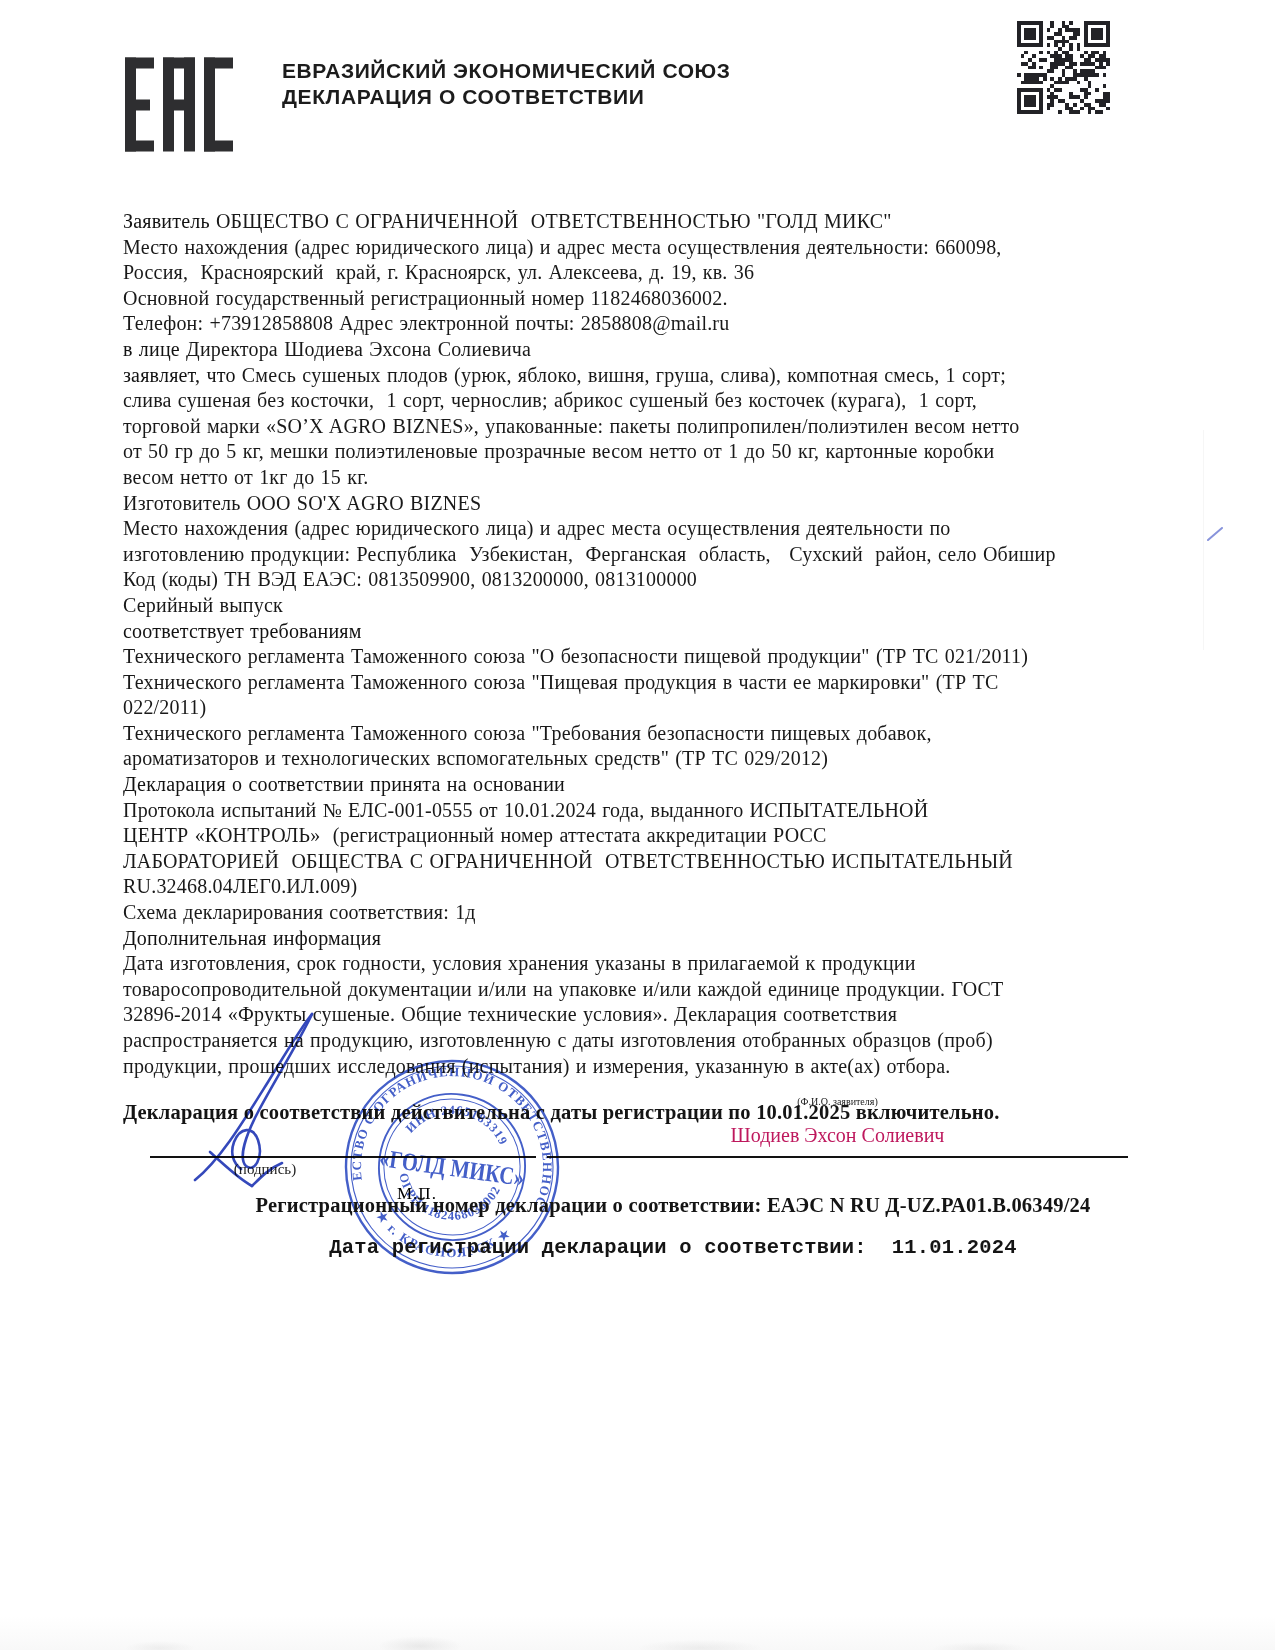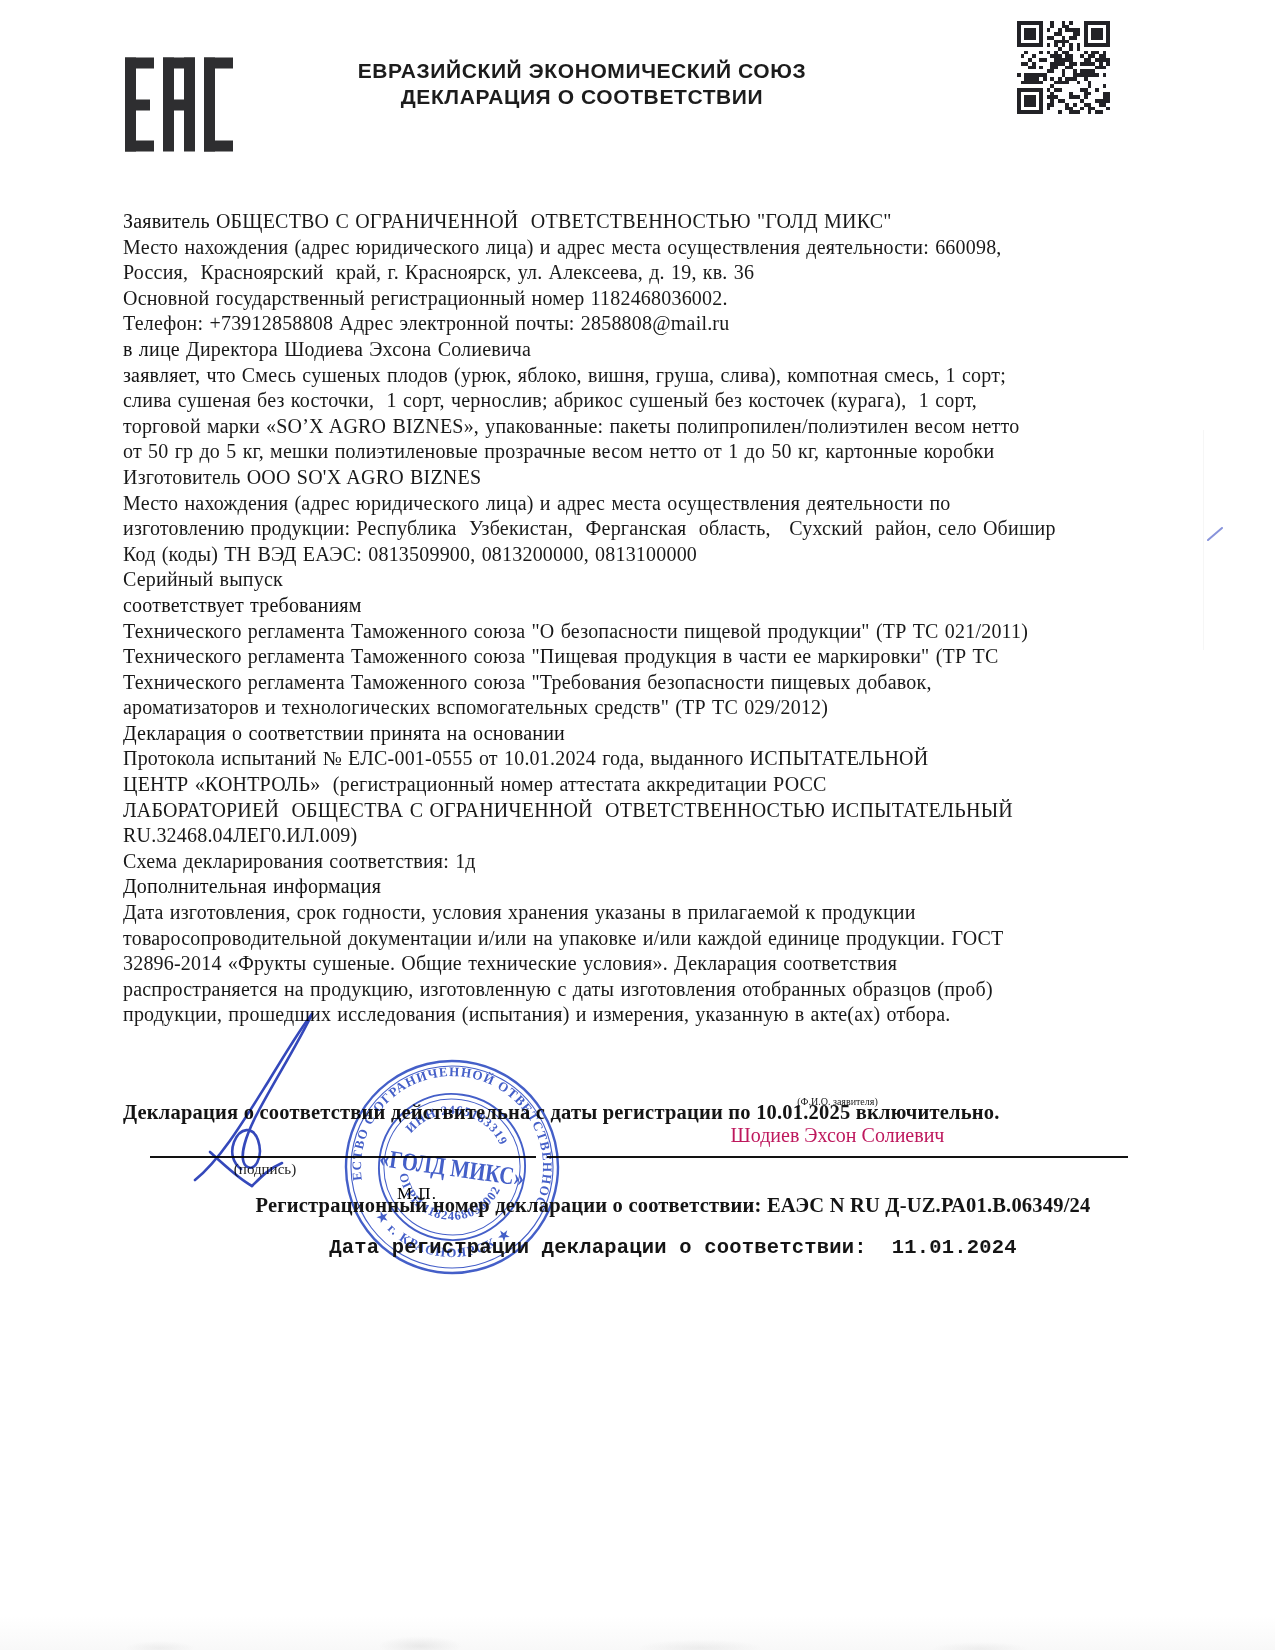--- a/index.html
+++ b/index.html
@@ -1,20 +1,20 @@
 <!DOCTYPE html>
 <html lang="ru"><head>
 <meta charset="utf-8">
 <style>
   html,body{margin:0;padding:0;}
   body{width:1275px;height:1650px;background:#e9e9e9;font-family:"Liberation Serif",serif;}
   .page{position:relative;width:1275px;height:1650px;background:#ffffff;overflow:hidden;color:#161616;}
   
   .eac-logo{position:absolute;left:125px;top:57px;width:108px;height:95px;}
-  .title-block{position:absolute;left:282px;top:58px;width:600px;text-align:center;
+  .title-block{position:absolute;left:282px;top:58px;width:600px;
     font-family:"Liberation Sans",sans-serif;font-weight:bold;font-size:21px;line-height:26px;
     letter-spacing:0.6px;color:#1c1c1c;}
   .qr-box{position:absolute;left:1017px;top:21px;width:93px;height:93px;}
   
   .doc-lines{position:absolute;left:123px;top:209px;width:1045px;font-size:20px;line-height:25.6px;
     color:#191919;letter-spacing:0.2px;word-spacing:1px;}
   .doc-lines .line{white-space:pre;}
   .doc-lines b{font-weight:normal;color:#121212;}
   .validity{position:absolute;left:123px;top:1101px;width:1045px;font-size:20.5px;font-weight:bold;
     color:#141414;letter-spacing:0.2px;white-space:pre;}
@@ -375,28 +375,30 @@
       <div class="line"><b>Заявитель</b> ОБЩЕСТВО С ОГРАНИЧЕННОЙ  ОТВЕТСТВЕННОСТЬЮ "ГОЛД МИКС"</div>
       <div class="line">Место нахождения (адрес юридического лица) и адрес места осуществления деятельности: 660098,</div>
       <div class="line">Россия,  Красноярский  край, г. Красноярск, ул. Алексеева, д. 19, кв. 36</div>
       <div class="line">Основной государственный регистрационный номер 1182468036002.</div>
       <div class="line">Телефон: +73912858808 Адрес электронной почты: 2858808@mail.ru</div>
       <div class="line"><b>в лице</b> Директора Шодиева Эхсона Солиевича</div>
       <div class="line"><b>заявляет, что</b> Смесь сушеных плодов (урюк, яблоко, вишня, груша, слива), компотная смесь, 1 сорт;</div>
       <div class="line">слива сушеная без косточки,  1 сорт, чернослив; абрикос сушеный без косточек (курага),  1 сорт,</div>
       <div class="line">торговой марки «SO’X AGRO BIZNES», упакованные: пакеты полипропилен/полиэтилен весом нетто</div>
       <div class="line">от 50 гр до 5 кг, мешки полиэтиленовые прозрачные весом нетто от 1 до 50 кг, картонные коробки</div>
+      <div class="line">весом нетто от 1кг до 15 кг.</div>
       <div class="line">Изготовитель ООО SO'X AGRO BIZNES</div>
       <div class="line">Место нахождения (адрес юридического лица) и адрес места осуществления деятельности по</div>
       <div class="line">изготовлению продукции: Республика  Узбекистан,  Ферганская  область,   Сухский  район, село Обишир</div>
       <div class="line">Код (коды) ТН ВЭД ЕАЭС: 0813509900, 0813200000, 0813100000</div>
       <div class="line">Серийный выпуск</div>
       <div class="line"><b>соответствует требованиям</b></div>
       <div class="line">Технического регламента Таможенного союза "О безопасности пищевой продукции" (ТР ТС 021/2011)</div>
       <div class="line">Технического регламента Таможенного союза "Пищевая продукция в части ее маркировки" (ТР ТС</div>
+      <div class="line">022/2011)</div>
       <div class="line">Технического регламента Таможенного союза "Требования безопасности пищевых добавок,</div>
       <div class="line">ароматизаторов и технологических вспомогательных средств" (ТР ТС 029/2012)</div>
       <div class="line"><b>Декларация о соответствии принята на основании</b></div>
       <div class="line">Протокола испытаний № ЕЛС-001-0555 от 10.01.2024 года, выданного ИСПЫТАТЕЛЬНОЙ</div>
       <div class="line">ЦЕНТР «КОНТРОЛЬ»  (регистрационный номер аттестата аккредитации РОСС</div>
       <div class="line">ЛАБОРАТОРИЕЙ  ОБЩЕСТВА С ОГРАНИЧЕННОЙ  ОТВЕТСТВЕННОСТЬЮ ИСПЫТАТЕЛЬНЫЙ</div>
       <div class="line">RU.32468.04ЛЕГ0.ИЛ.009)</div>
       <div class="line">Схема декларирования соответствия: 1д</div>
       <div class="line"><b>Дополнительная информация</b></div>
       <div class="line">Дата изготовления, срок годности, условия хранения указаны в прилагаемой к продукции</div>

